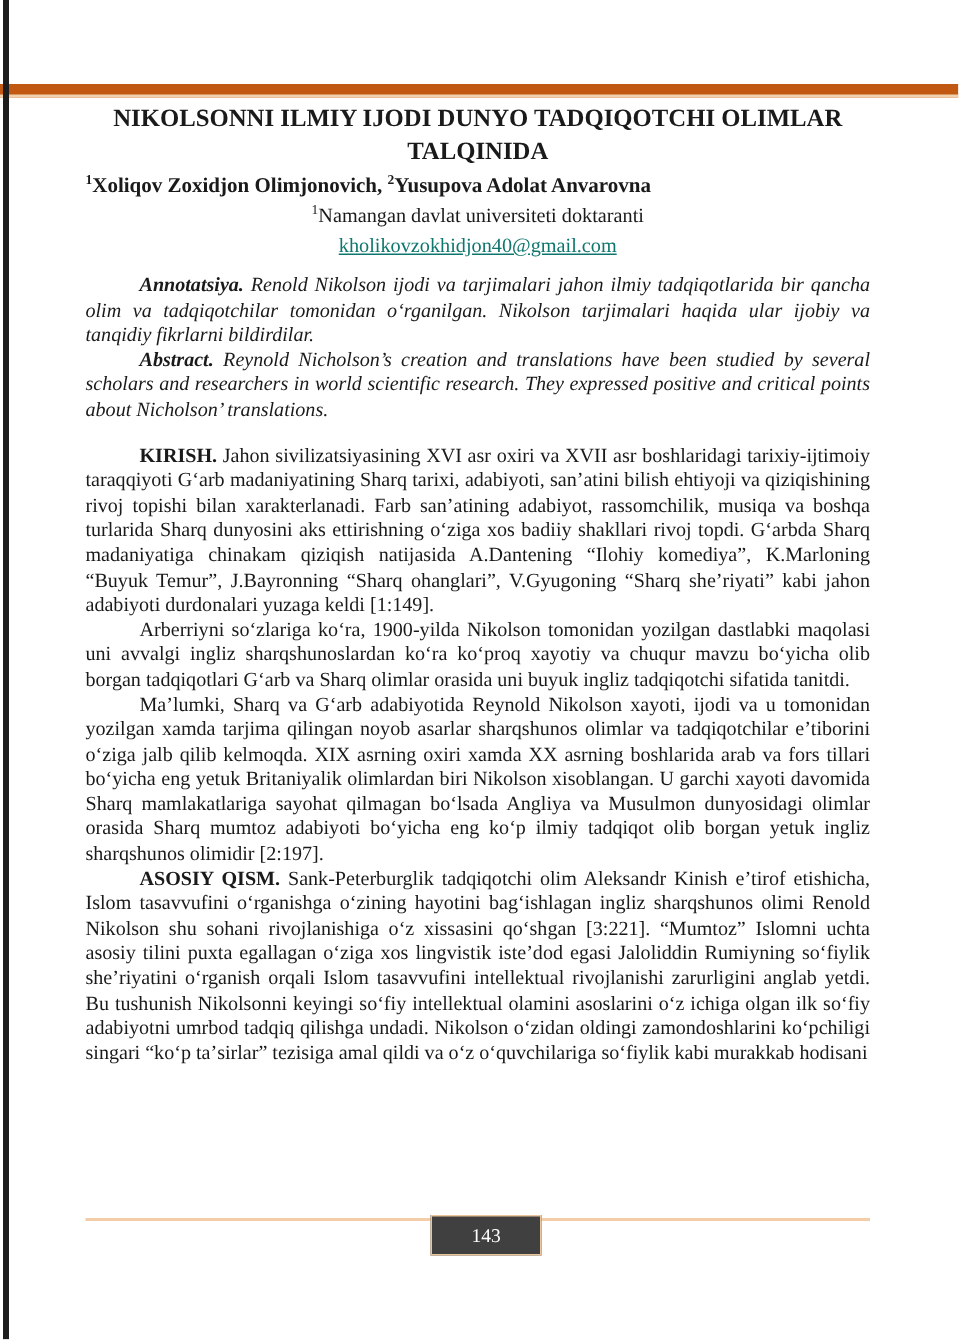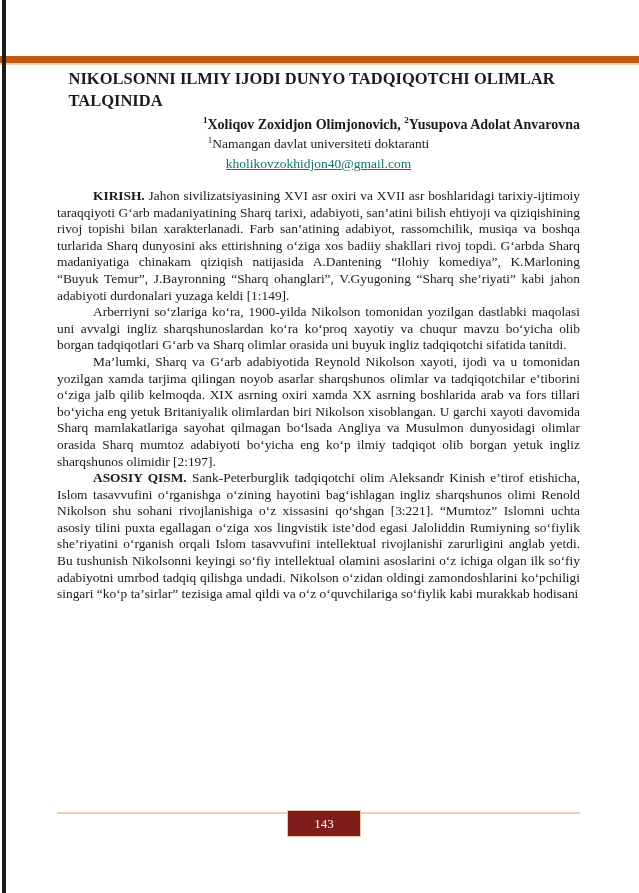--- a/index.html
+++ b/index.html
@@ -11,34 +11,34 @@
     color:#1a1a1a;
     overflow:hidden;
   }
   .scan-edge{position:absolute;left:2px;top:0;width:4px;height:893px;background:#1d1d1d;z-index:5;}
   .conf-header{position:absolute;top:13px;left:40px;width:559px;text-align:center;color:#c35120;font-weight:bold;}
   .conf-line1{font-size:11px;letter-spacing:.2px;line-height:14px;}
   .conf-line2{font-size:11px;line-height:14px;}
   .conf-line3{font-size:9px;line-height:12px;}
   .divider-bar{position:absolute;top:56px;left:0;width:639px;height:7px;background:#c25913;border-bottom:2px solid #f0d2ae;}
   .content{position:absolute;top:68px;left:57px;width:523px;}
-  .article-title{font-size:16.5px;font-weight:bold;line-height:22px;max-width:500px;margin:0 auto;}
-  .authors{margin-top:4px;text-align:right;font-size:14px;font-weight:bold;line-height:18px;}
+  .article-title{font-size:16.5px;font-weight:bold;text-align:center;line-height:22px;max-width:500px;margin:0 auto;}
+  .authors{margin-top:4px;text-align:left;font-size:14px;font-weight:bold;line-height:18px;}
   .affil{text-align:center;font-size:13.5px;line-height:20px;}
   .affil a{color:#0f766e;text-decoration:underline;cursor:pointer;}
   sup{font-size:9px;line-height:0;}
   .bodytext{margin-top:8px;font-size:13.4px;line-height:16.6px;text-align:justify;}
   .bodytext p{margin:0;text-indent:36px;}
   .abs p{font-style:italic;}
   .lead{font-weight:bold;}
   .sect-gap{margin-top:14px !important;}
   .footer-rule{position:absolute;top:812px;left:57px;width:523px;height:2px;background:#f2cda7;}
   .page-badge{
     position:absolute;top:810px;left:287px;width:74px;height:27px;
-    background:#7f1d1d;color:#ffffff;font-size:13px;
+    background:#404040;color:#ffffff;font-size:13px;
     display:flex;align-items:center;justify-content:center;
     border:1px solid #e9c69e;box-sizing:border-box;z-index:2;
   }
 </style>
 </head>
 <body>
 
 <div class="page">
 
   <div class="scan-edge"></div>
@@ -53,20 +53,22 @@
     <div class="authors"><sup>1</sup><span>Xoliqov Zoxidjon Olimjonovich,</span>
       <sup>2</sup><span>Yusupova Adolat Anvarovna</span></div>
 
     <div class="affil"><sup>1</sup><span>Namangan davlat universiteti doktaranti</span></div>
 
     <div class="affil"><a>kholikovzokhidjon40@gmail.com</a></div>
 
 
     <div class="bodytext">
       <div class="abs">
+        <p><span class="lead">Annotatsiya.</span><span> Renold Nikolson ijodi va tarjimalari jahon ilmiy tadqiqotlarida bir qancha olim va tadqiqotchilar tomonidan oʻrganilgan. Nikolson tarjimalari haqida ular ijobiy va tanqidiy fikrlarni bildirdilar.</span></p>
+        <p><span class="lead">Abstract.</span><span> Reynold Nicholson’s creation and translations have been studied by several scholars and researchers in world scientific research. They expressed positive and critical points about Nicholson’ translations.</span></p>
       </div>
 
       <p class="sect-gap"><span class="lead">KIRISH.</span><span> Jahon sivilizatsiyasining XVI asr oxiri va XVII asr boshlaridagi tarixiy-ijtimoiy taraqqiyoti Gʻarb madaniyatining Sharq tarixi, adabiyoti, sanʼatini bilish ehtiyoji va qiziqishining rivoj topishi bilan xarakterlanadi. Farb sanʼatining adabiyot, rassomchilik, musiqa va boshqa turlarida Sharq dunyosini aks ettirishning oʻziga xos badiiy shakllari rivoj topdi. Gʻarbda Sharq madaniyatiga chinakam qiziqish natijasida A.Dantening “Ilohiy komediya”, K.Marloning “Buyuk Temur”, J.Bayronning “Sharq ohanglari”, V.Gyugoning “Sharq sheʼriyati”  kabi jahon adabiyoti durdonalari yuzaga keldi [1:149].</span></p>
       <p>Arberriyni soʻzlariga koʻra, 1900-yilda Nikolson tomonidan yozilgan dastlabki maqolasi uni avvalgi ingliz sharqshunoslardan koʻra koʻproq xayotiy va chuqur mavzu boʻyicha olib borgan tadqiqotlari Gʻarb va Sharq olimlar orasida uni buyuk ingliz tadqiqotchi sifatida tanitdi.</p>
       <p>Maʼlumki, Sharq va Gʻarb adabiyotida Reynold Nikolson xayoti, ijodi va u tomonidan yozilgan xamda tarjima qilingan noyob asarlar sharqshunos olimlar va tadqiqotchilar eʼtiborini oʻziga jalb qilib kelmoqda. XIX asrning oxiri xamda XX asrning boshlarida arab va fors tillari boʻyicha eng yetuk Britaniyalik olimlardan biri Nikolson xisoblangan. U garchi xayoti davomida Sharq mamlakatlariga sayohat qilmagan boʻlsada Angliya va Musulmon dunyosidagi olimlar orasida Sharq mumtoz adabiyoti boʻyicha eng koʻp ilmiy tadqiqot olib borgan yetuk ingliz sharqshunos olimidir [2:197].</p>
       <p><span class="lead">ASOSIY QISM.</span><span> Sank-Peterburglik tadqiqotchi olim Aleksandr Kinish eʼtirof etishicha, Islom tasavvufini oʻrganishga oʻzining hayotini bagʻishlagan ingliz sharqshunos olimi Renold Nikolson shu sohani rivojlanishiga oʻz xissasini qoʻshgan [3:221].  “Mumtoz” Islomni uchta asosiy tilini puxta egallagan oʻziga xos lingvistik isteʼdod egasi Jaloliddin Rumiyning soʻfiylik sheʼriyatini oʻrganish orqali Islom tasavvufini intellektual rivojlanishi zarurligini anglab yetdi. Bu tushunish Nikolsonni keyingi soʻfiy intellektual olamini asoslarini oʻz ichiga olgan ilk soʻfiy adabiyotni umrbod tadqiq qilishga undadi. Nikolson oʻzidan oldingi zamondoshlarini koʻpchiligi singari “koʻp taʼsirlar” tezisiga amal qildi va oʻz oʻquvchilariga soʻfiylik kabi murakkab hodisani</span></p>
     </div>
   </div>
 
   <div class="footer-rule"></div>

